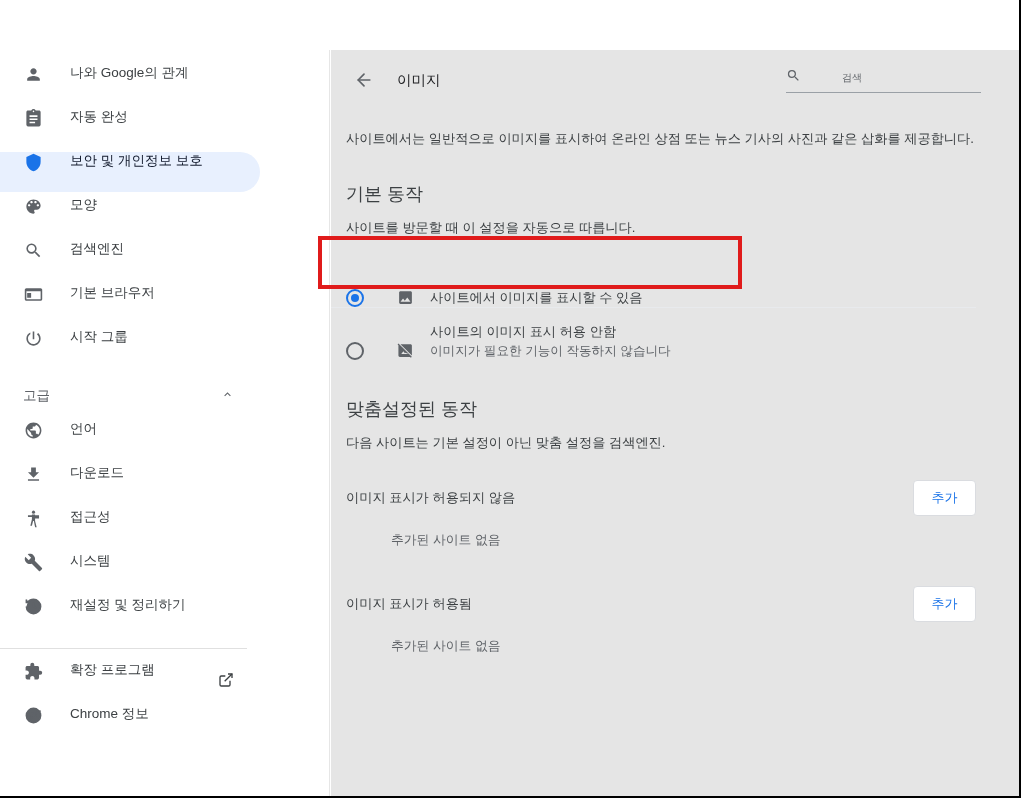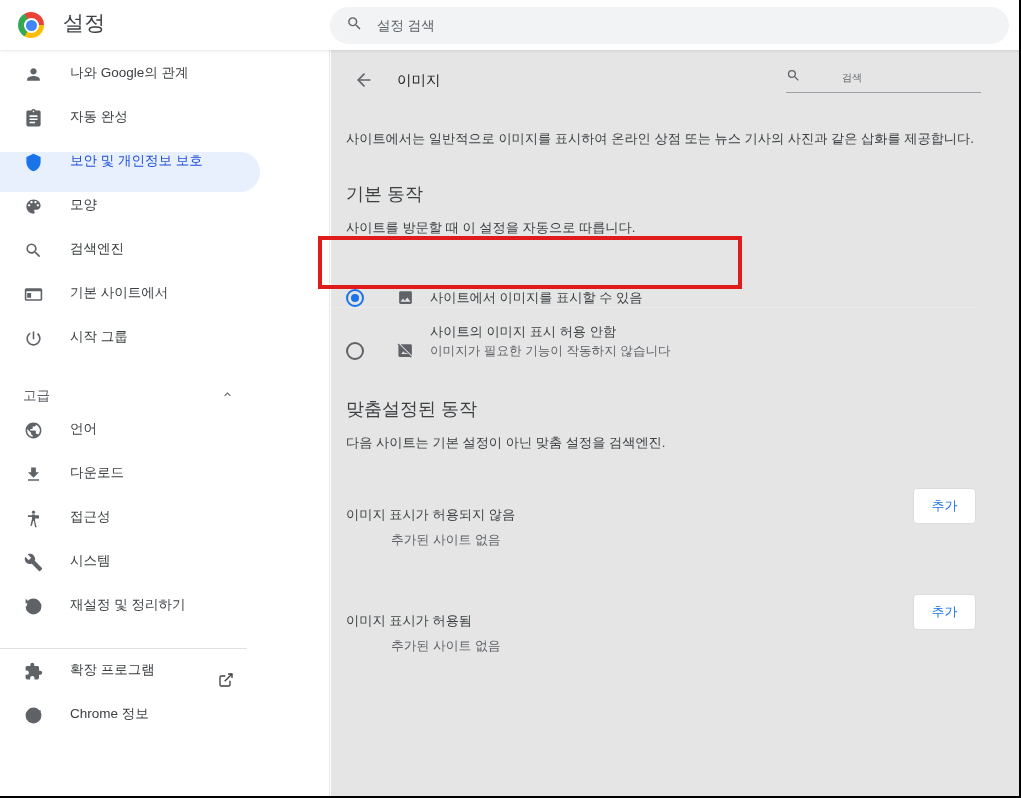--- a/index.html
+++ b/index.html
@@ -90,21 +90,21 @@
     display: flex; align-items: center; justify-content: center;
     margin-right: 27px;
   }
   .nav-item .lbl {
     font-size: 13.5px; color: #3c4043; white-space: nowrap;
   }
   .nav-item.active {
     background: #e8f0fe;
     width: 260px;
   }
-  .nav-item.active .lbl { color: #1d4ed8; font-weight: 500; }
+  .nav-item.active .lbl { color: #0f172a; font-weight: 500; }
   .nav-item.active .ic svg { fill: #1a73e8; }
   .nav-item .ic svg { fill: #5f6368; }
   .section-head {
     display: flex; align-items: center; justify-content: space-between;
     height: 40px;
     padding-left: 23px; padding-right: 95px;
     margin-top: 8px;
     cursor: pointer;
   }
   .section-head .lbl { font-size: 13.5px; color: #5f6368; }
@@ -193,21 +193,21 @@
   .radio-text .t2 { font-size: 12.6px; color: #5f6368; line-height: 1.45; margin-top: 1px; }
 
   .divider-full {
     height: 1px; background: #e8eaed;
     margin: 0 45px 0 0;
   }
 
   .cb-block { position: relative; margin-top: 20px; }
   .cb-row {
     position: relative;
-    display: flex; align-items: flex-end; justify-content: space-between;
+    display: flex; align-items: center; justify-content: space-between;
     height: 52px;
     padding-left: 15px; padding-right: 45px;
   }
   .cb-row .lbl { font-size: 13.2px; color: #3c4043; }
   .add-btn {
     min-width: 63px; height: 36px;
     border: 1px solid #dadce0;
     border-radius: 4px;
     background: #ffffff;
     color: #1a73e8;
@@ -230,87 +230,75 @@
     z-index: 40;
     pointer-events: none;
     background: transparent;
   }
 </style>
 </head>
 <body>
 
 <div id="page">
 
-  <div class="topbar">
-    <div class="chrome-logo"></div>
-    <div class="app-title">설정</div>
-    <div class="global-search">
-      <span class="mag">
-        <svg width="17" height="17" viewBox="0 0 24 24" fill="#5f6368">
+
+  <div class="sidebar">
+
+    <div class="nav-item">
+      <span class="ic">
+        <svg width="19" height="19" viewBox="0 0 24 24">
+            <path d="M12 12c2.21 0 4-1.79 4-4s-1.79-4-4-4-4 1.79-4 4 1.79 4 4 4zm0 2c-2.67 0-8 1.34-8 4v2h16v-2c0-2.66-5.33-4-8-4z"></path>
+          </svg>
+      </span>
+      <span class="lbl">나와 Google의 관계</span>
+    </div>
+
+    <div class="nav-item">
+      <span class="ic">
+        <svg width="19" height="19" viewBox="0 0 24 24">
+            <path d="M19 2h-4.18C14.4.84 13.3 0 12 0c-1.3 0-2.4.84-2.82 2H5c-1.1 0-2 .9-2 2v16c0 1.1.9 2 2 2h14c1.1 0 2-.9 2-2V4c0-1.1-.9-2-2-2zm-7 0c.55 0 1 .45 1 1s-.45 1-1 1-1-.45-1-1 .45-1 1-1zm2 16H7v-2h7v2zm3-4H7v-2h10v2zm0-4H7V8h10v2z"></path>
+          </svg>
+      </span>
+      <span class="lbl">자동 완성</span>
+    </div>
+
+    <div class="nav-item active">
+      <span class="ic">
+        <svg width="19" height="19" viewBox="0 0 24 24">
+            <path d="M12 1L3 5v6c0 5.55 3.84 10.74 9 12 5.16-1.26 9-6.45 9-12V5l-9-4z"></path>
+          </svg>
+      </span>
+      <span class="lbl">보안 및 개인정보 보호</span>
+    </div>
+
+    <div class="nav-item">
+      <span class="ic">
+        <svg width="19" height="19" viewBox="0 0 24 24">
+            <path d="M12 3c-4.97 0-9 4.03-9 9s4.03 9 9 9c.83 0 1.5-.67 1.5-1.5 0-.39-.15-.74-.39-1.01-.23-.26-.38-.61-.38-.99 0-.83.67-1.5 1.5-1.5H16c2.76 0 5-2.24 5-5 0-4.42-4.03-8-9-8zm-5.5 9c-.83 0-1.5-.67-1.5-1.5S5.67 9 6.5 9 8 9.67 8 10.5 7.33 12 6.5 12zm3-4C8.67 8 8 7.33 8 6.5S8.67 5 9.5 5s1.5.67 1.5 1.5S10.33 8 9.5 8zm5 0c-.83 0-1.5-.67-1.5-1.5S13.67 5 14.5 5s1.5.67 1.5 1.5S15.33 8 14.5 8zm3 4c-.83 0-1.5-.67-1.5-1.5S16.67 9 17.5 9s1.5.67 1.5 1.5-.67 1.5-1.5 1.5z"></path>
+          </svg>
+      </span>
+      <span class="lbl">모양</span>
+    </div>
+
+    <div class="nav-item">
+      <span class="ic">
+        <svg width="19" height="19" viewBox="0 0 24 24">
             <path d="M15.5 14h-.79l-.28-.27A6.47 6.47 0 0016 9.5 6.5 6.5 0 109.5 16c1.61 0 3.09-.59 4.23-1.57l.27.28v.79l5 4.99L20.49 19l-4.99-5zm-6 0C7.01 14 5 11.99 5 9.5S7.01 5 9.5 5 14 7.01 14 9.5 11.99 14 9.5 14z"></path>
           </svg>
       </span>
-      <span class="ph">설정 검색</span>
-    </div>
-  </div>
-
-  <div class="sidebar">
-
-    <div class="nav-item">
-      <span class="ic">
-        <svg width="19" height="19" viewBox="0 0 24 24">
-            <path d="M12 12c2.21 0 4-1.79 4-4s-1.79-4-4-4-4 1.79-4 4 1.79 4 4 4zm0 2c-2.67 0-8 1.34-8 4v2h16v-2c0-2.66-5.33-4-8-4z"></path>
-          </svg>
-      </span>
-      <span class="lbl">나와 Google의 관계</span>
-    </div>
-
-    <div class="nav-item">
-      <span class="ic">
-        <svg width="19" height="19" viewBox="0 0 24 24">
-            <path d="M19 2h-4.18C14.4.84 13.3 0 12 0c-1.3 0-2.4.84-2.82 2H5c-1.1 0-2 .9-2 2v16c0 1.1.9 2 2 2h14c1.1 0 2-.9 2-2V4c0-1.1-.9-2-2-2zm-7 0c.55 0 1 .45 1 1s-.45 1-1 1-1-.45-1-1 .45-1 1-1zm2 16H7v-2h7v2zm3-4H7v-2h10v2zm0-4H7V8h10v2z"></path>
-          </svg>
-      </span>
-      <span class="lbl">자동 완성</span>
-    </div>
-
-    <div class="nav-item active">
-      <span class="ic">
-        <svg width="19" height="19" viewBox="0 0 24 24">
-            <path d="M12 1L3 5v6c0 5.55 3.84 10.74 9 12 5.16-1.26 9-6.45 9-12V5l-9-4z"></path>
-          </svg>
-      </span>
-      <span class="lbl">보안 및 개인정보 보호</span>
-    </div>
-
-    <div class="nav-item">
-      <span class="ic">
-        <svg width="19" height="19" viewBox="0 0 24 24">
-            <path d="M12 3c-4.97 0-9 4.03-9 9s4.03 9 9 9c.83 0 1.5-.67 1.5-1.5 0-.39-.15-.74-.39-1.01-.23-.26-.38-.61-.38-.99 0-.83.67-1.5 1.5-1.5H16c2.76 0 5-2.24 5-5 0-4.42-4.03-8-9-8zm-5.5 9c-.83 0-1.5-.67-1.5-1.5S5.67 9 6.5 9 8 9.67 8 10.5 7.33 12 6.5 12zm3-4C8.67 8 8 7.33 8 6.5S8.67 5 9.5 5s1.5.67 1.5 1.5S10.33 8 9.5 8zm5 0c-.83 0-1.5-.67-1.5-1.5S13.67 5 14.5 5s1.5.67 1.5 1.5S15.33 8 14.5 8zm3 4c-.83 0-1.5-.67-1.5-1.5S16.67 9 17.5 9s1.5.67 1.5 1.5-.67 1.5-1.5 1.5z"></path>
-          </svg>
-      </span>
-      <span class="lbl">모양</span>
-    </div>
-
-    <div class="nav-item">
-      <span class="ic">
-        <svg width="19" height="19" viewBox="0 0 24 24">
-            <path d="M15.5 14h-.79l-.28-.27A6.47 6.47 0 0016 9.5 6.5 6.5 0 109.5 16c1.61 0 3.09-.59 4.23-1.57l.27.28v.79l5 4.99L20.49 19l-4.99-5zm-6 0C7.01 14 5 11.99 5 9.5S7.01 5 9.5 5 14 7.01 14 9.5 11.99 14 9.5 14z"></path>
-          </svg>
-      </span>
       <span class="lbl">검색엔진</span>
     </div>
 
     <div class="nav-item">
       <span class="ic">
         <svg width="19" height="19" viewBox="0 0 24 24">
             <path d="M21 4H3c-1.1 0-2 .9-2 2v12c0 1.1.9 2 2 2h18c1.1 0 2-.9 2-2V6c0-1.1-.9-2-2-2zm0 14H3V8h18v10zM9 10H4v6h5v-6z"></path>
           </svg>
       </span>
-      <span class="lbl">기본 사이트에서</span>
+      <span class="lbl">기본 브라우저</span>
     </div>
 
     <div class="nav-item">
       <span class="ic">
         <svg width="19" height="19" viewBox="0 0 24 24">
             <path d="M13 3h-2v10h2V3zm4.83 2.17l-1.42 1.42A6.92 6.92 0 0119 12c0 3.87-3.13 7-7 7A6.995 6.995 0 015 12c0-2.22 1.21-4.16 3-5.22V4.42C5.1 5.61 3 8.57 3 12c0 4.97 4.03 9 9 9s9-4.03 9-9c0-2.74-1.23-5.19-3.17-6.83z"></path>
           </svg>
       </span>
       <span class="lbl">시작 그룹</span>
     </div>

